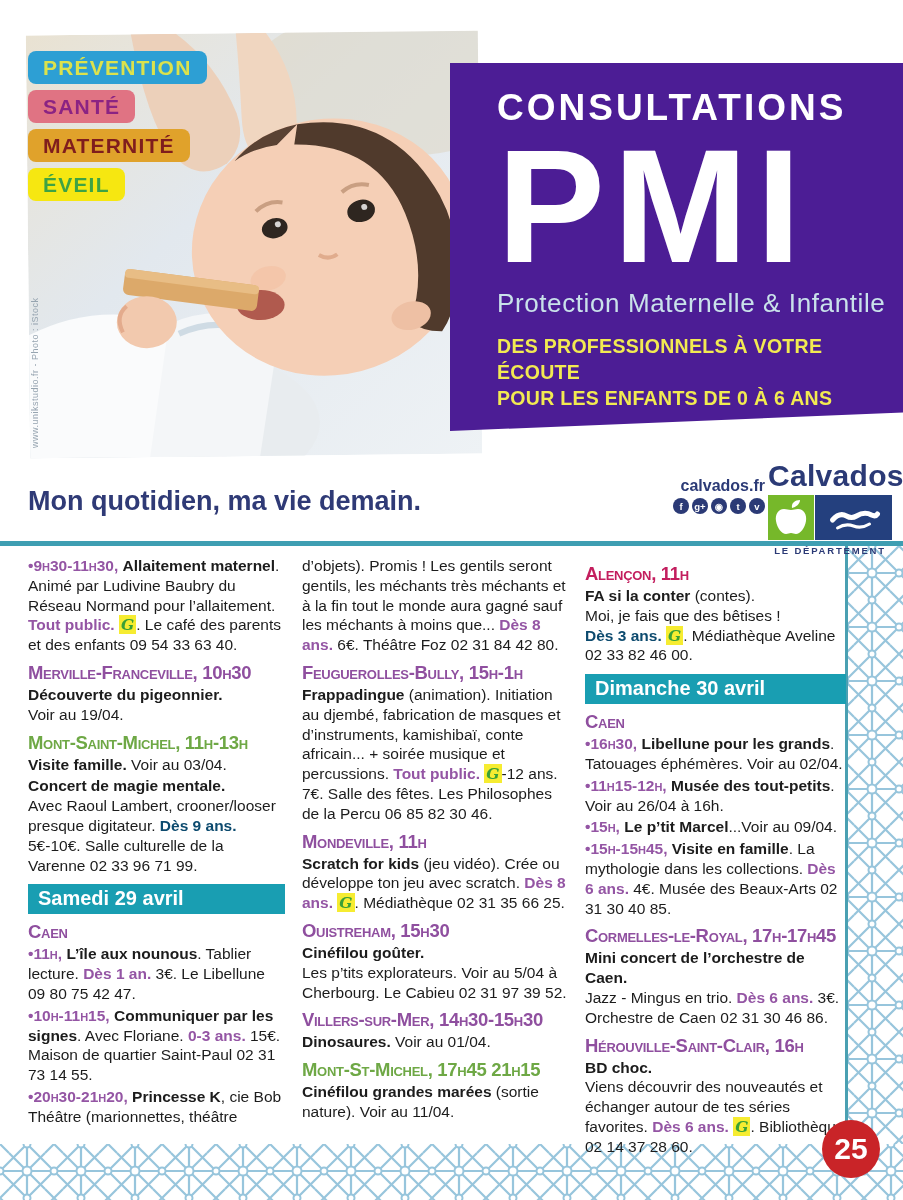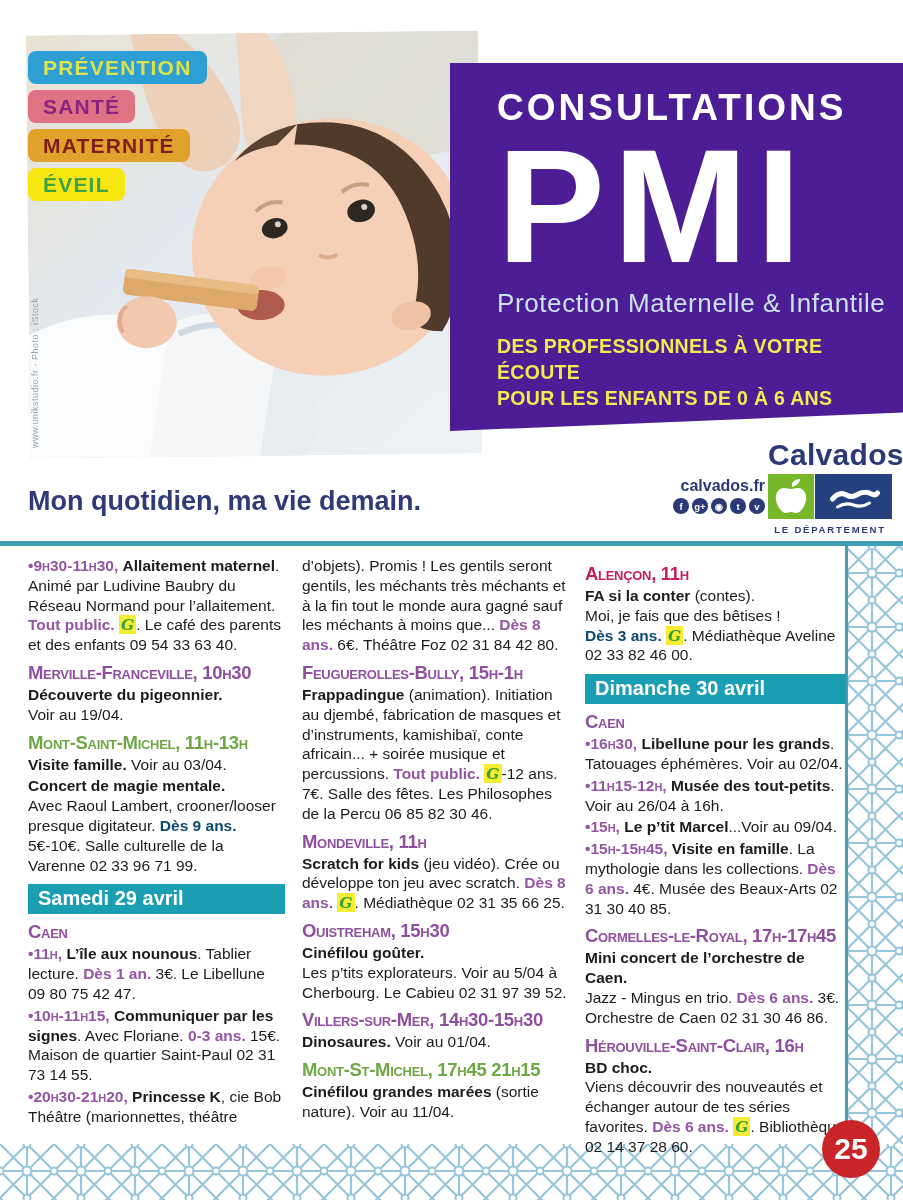--- a/index.html
+++ b/index.html
@@ -33,21 +33,21 @@
 
   
   .slogan{position:absolute;left:28px;top:486px;font-size:27px;font-weight:bold;color:#2f3a76;z-index:3;}
   .site{position:absolute;left:655px;top:477px;width:110px;text-align:right;
         font-size:16px;font-weight:bold;color:#2b3a76;z-index:3;}
   .social{position:absolute;left:655px;top:498px;width:110px;display:flex;gap:3px;
           justify-content:flex-end;z-index:3;}
   .soc{width:16px;height:16px;border-radius:50%;background:#2b3a76;color:#fff;
        font-size:9.5px;font-weight:bold;display:flex;align-items:center;justify-content:center;}
   .logo{position:absolute;left:768px;top:438px;width:124px;z-index:3;}
-  .logo-name{font-size:30px;font-weight:bold;color:#2b3a76;text-align:right;letter-spacing:.3px;}
+  .logo-name{font-size:30px;font-weight:bold;color:#2b3a76;text-align:right;letter-spacing:.3px;margin-top:21px;}
   .logo-squares{display:flex;gap:1px;margin-top:2px;height:45px;}
   .sq-green{width:46px;background:#76b82a;position:relative;}
   .sq-blue{flex:1;background:#24407e;position:relative;}
   .sq-green svg,.sq-blue svg{position:absolute;inset:0;width:100%;height:100%;}
   .logo-caption{margin-top:5px;font-size:9.5px;font-weight:bold;color:#2b3a76;
                 letter-spacing:1.8px;text-align:center;white-space:nowrap;}
 
   .sep{position:absolute;left:0;top:541px;width:903px;height:5px;background:#3e9eb2;z-index:2;}
 
   

